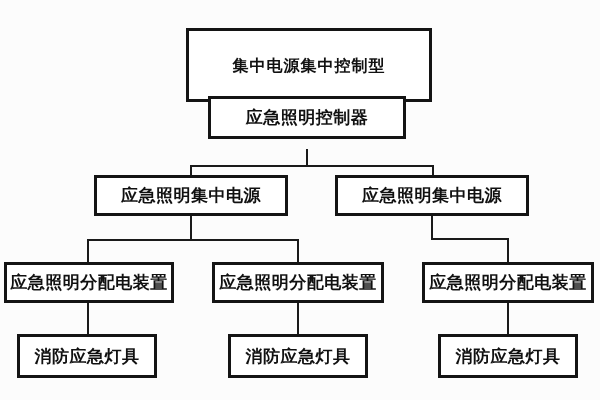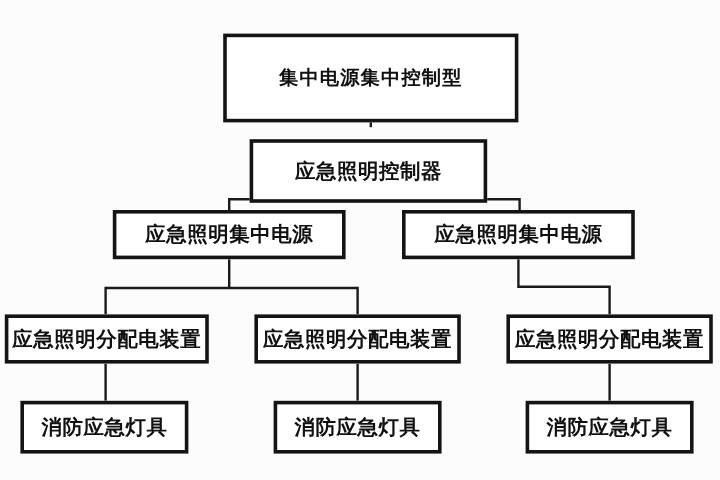--- a/index.html
+++ b/index.html
@@ -39,21 +39,21 @@
     font-size: 17px;
     letter-spacing: 0.5px;
     line-height: 23px;
   }
   .node.top {
     font-size: 16px;
     line-height: 25px;
     letter-spacing: 1px;
   }
   #node-system     { left:186px; top:12px;  width:246px; height:74px;margin-top:16px; }
-  #node-controller { left:208px; top:116px; width:198px; height:53px; }
+  #node-controller { left:208px; top:96px; width:198px; height:43px; }
   #node-power-left  { left:94px;  top:175px; width:194px; height:41px; }
   #node-power-right { left:335px; top:175px; width:194px; height:41px; }
   #node-dist-left  { left:4px;   top:262px; width:170px; height:41px; }
   #node-dist-mid   { left:212px; top:262px; width:172px; height:41px; }
   #node-dist-right { left:422px; top:262px; width:172px; height:41px; }
   #node-lamp-left  { left:17px;  top:334px; width:140px; height:44px; }
   #node-lamp-mid   { left:228px; top:334px; width:140px; height:44px; }
   #node-lamp-right { left:438px; top:334px; width:140px; height:44px; }
   .edge {
     stroke: #1a1a1a;

